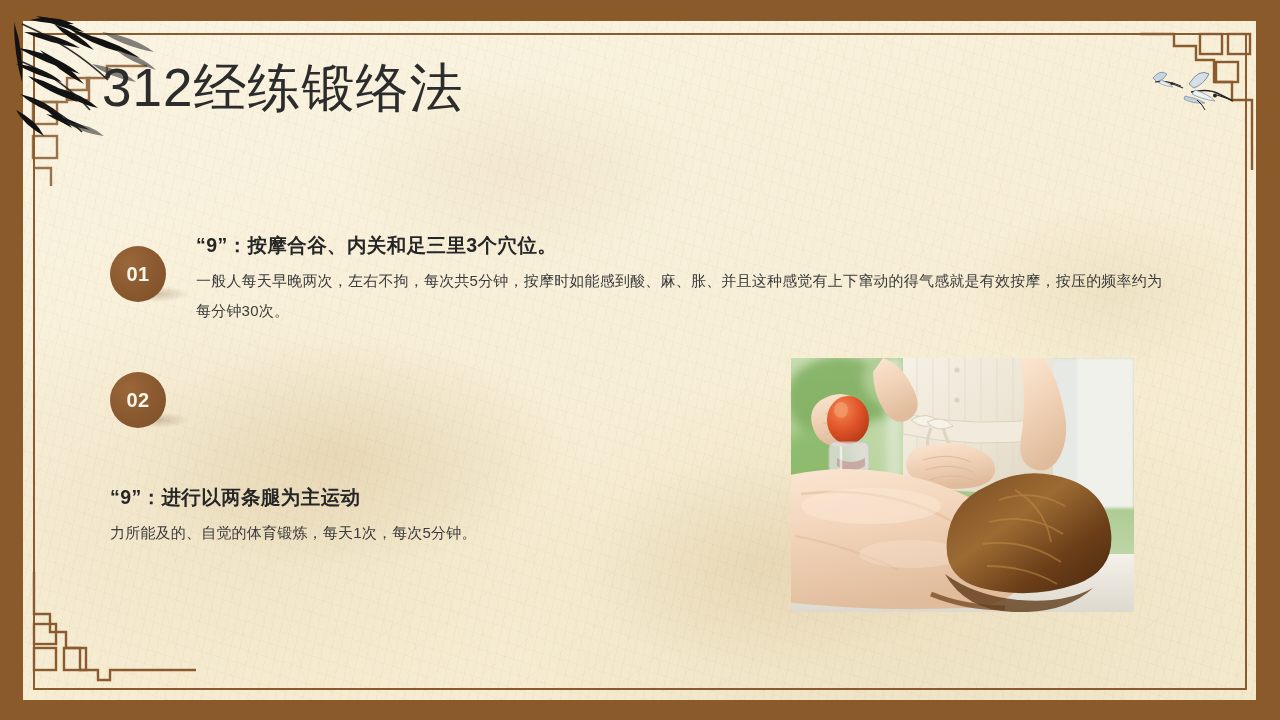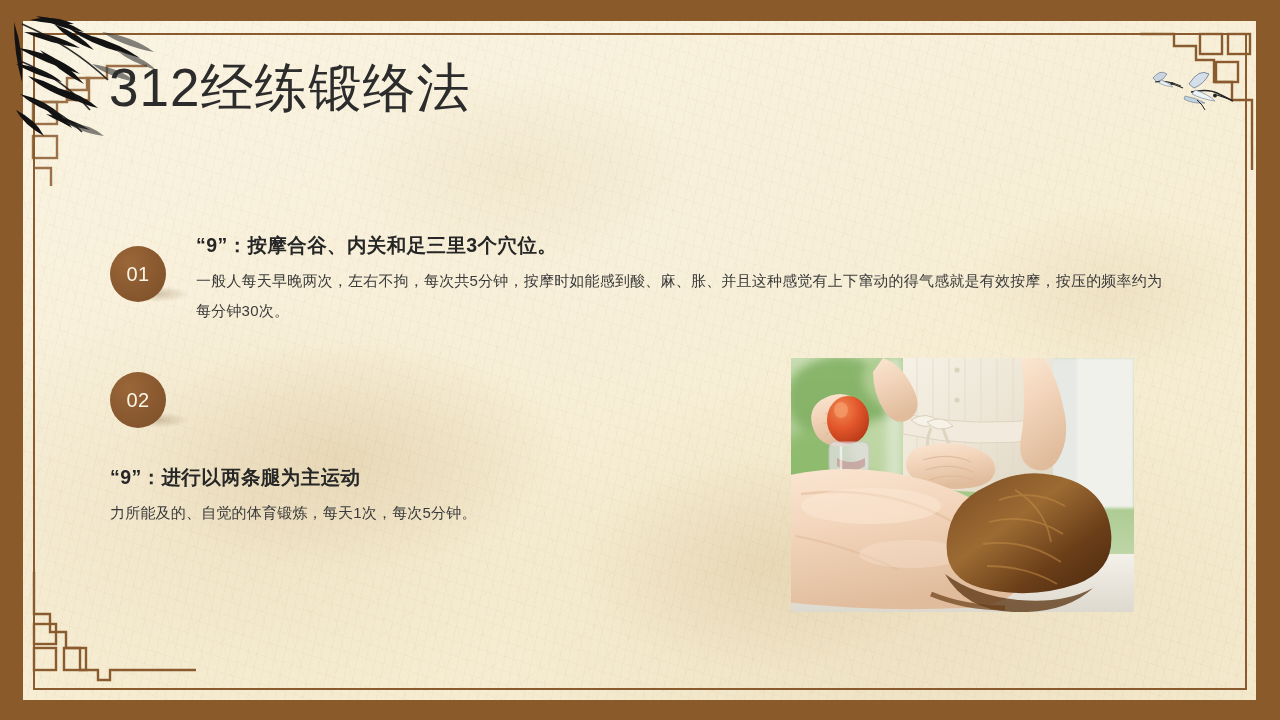--- a/index.html
+++ b/index.html
@@ -52,38 +52,38 @@
   .fret-tr{right:20px;top:20px;}
   .fret-bl{left:20px;bottom:18px;}
   .fret-tl{left:22px;top:20px;opacity:.85;}
 
   
   .bamboo{position:absolute;left:6px;top:2px;z-index:7;pointer-events:none;}
   .cranes{position:absolute;left:1145px;top:62px;z-index:7;pointer-events:none;}
 
   
   .title{
-    position:absolute;left:109px;top:56px;z-index:9;
+    position:absolute;left:102px;top:56px;z-index:9;
     font-size:53px;line-height:64px;
     font-weight:400;color:#2C2C2C;letter-spacing:1px;
     font-family:"Liberation Sans","DejaVu Sans",sans-serif;
     white-space:nowrap;
   }
 
   
   .blocks{position:absolute;left:110px;top:228px;width:1060px;z-index:9;}
   .block{position:relative;display:flex;align-items:flex-start;}
   .b1{margin-bottom:46px;}
-  .b2{margin-bottom:32px;gap:40px;}
+  .b2{margin-bottom:52px;gap:40px;}
   .badge-wrap{position:relative;width:86px;flex:0 0 86px;}
   .badge{
     position:relative;width:56px;height:56px;border-radius:50%;
     background:radial-gradient(circle at 34% 30%, #9A6739 0%, #8B5A30 48%, #7D4F29 100%);
     color:#FBF6EA;font-size:20px;line-height:56px;text-align:center;
-    letter-spacing:.5px;z-index:2;
+    letter-spacing:.5px;z-index:2;font-weight:bold;
   }
   .badge-shadow{
     position:absolute;left:14px;top:40px;width:66px;height:16px;border-radius:50%;
     background:radial-gradient(ellipse at 50% 50%, rgba(120,90,55,.30), rgba(120,90,55,0) 70%);
     z-index:1;
   }
   .b1 .badge{margin-top:18px;}
   .b1 .badge-shadow{top:58px;}
   .txt{flex:1;padding-top:2px;}
   .head{

